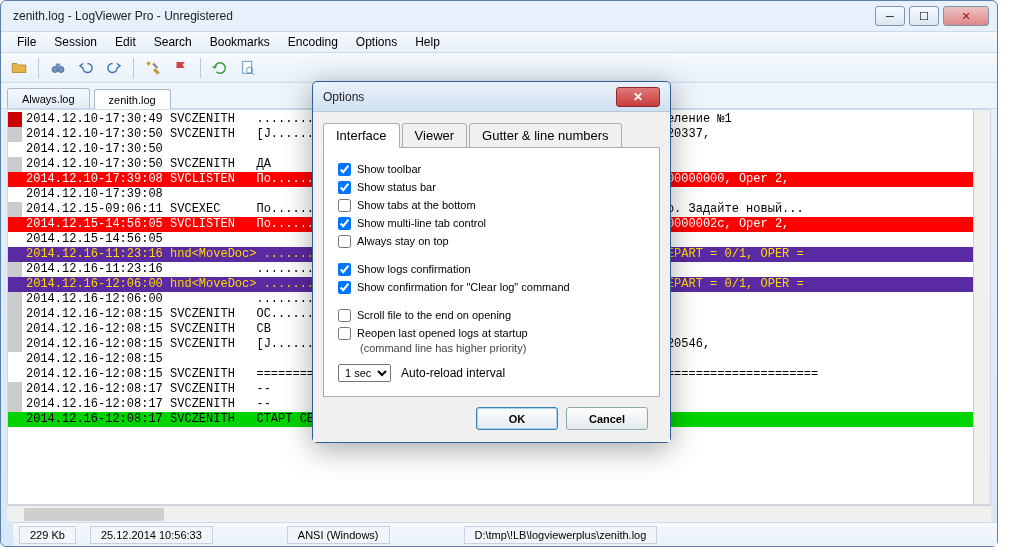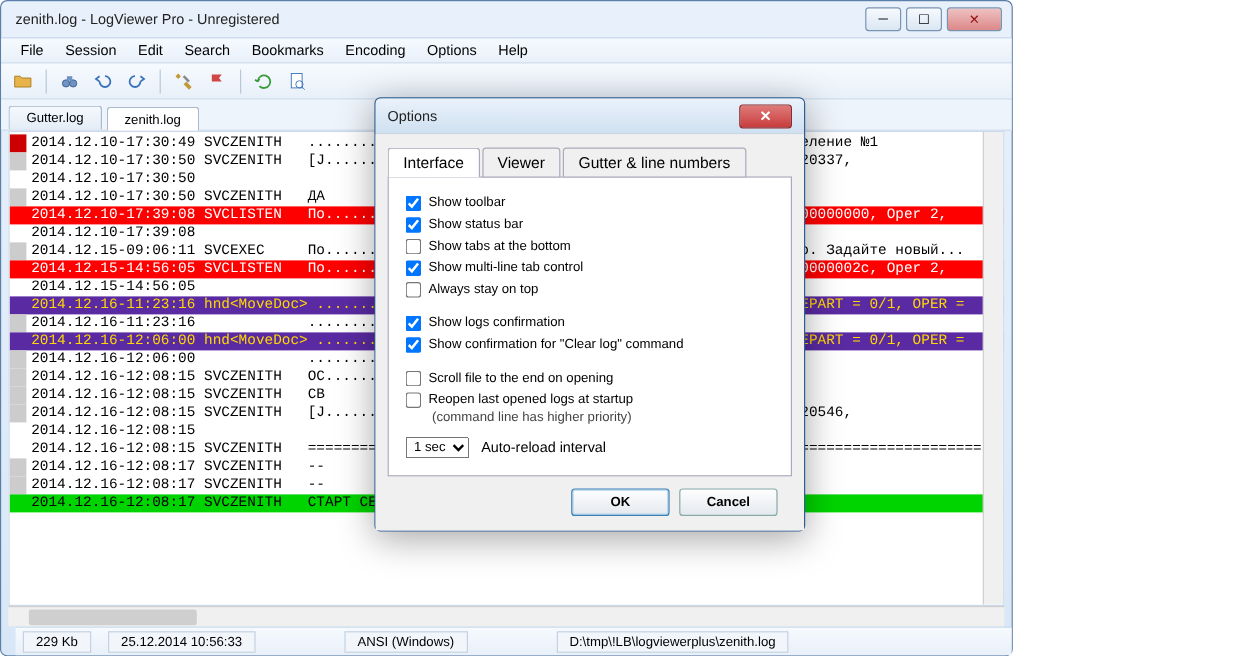--- a/index.html
+++ b/index.html
@@ -5,21 +5,21 @@
 * { box-sizing: border-box; margin: 0; padding: 0; }
 body {
   font-family: "Segoe UI", Tahoma, sans-serif;
   font-size: 12px;
   background: #fff;
   width: 1030px;
   height: 547px;
   overflow: hidden;
 }
 .window {
-  width: 844px; height: 547px;
+  width: 998px; height: 547px;
   border-radius: 6px;
   background: linear-gradient(#e8f1fb, #d8e7f7);
   border: 1px solid #5a7fa8;
   position: relative;
   display: flex;
   flex-direction: column;
 }
 .titlebar {
   height: 30px;
   display: flex;
@@ -252,21 +252,21 @@
     <div class="toolbtn">
       <svg viewBox="0 0 24 24">
           <rect x="5" y="3" width="12" height="16" fill="#fff" stroke="#3a72b8"></rect>
           <circle cx="14" cy="15" r="4" fill="none" stroke="#3a72b8"></circle>
           <path stroke="#3a72b8" d="M17 18l3 3"></path>
         </svg>
     </div>
   </div>
 
   <div class="tabs">
-    <div class="tab">Gutter.log</div>
+    <div class="tab">Always.log</div>
     <div class="tab active">zenith.log</div>
   </div>
 
   <div class="content">
     <div class="loglines" id="loglines"><div class="logline gutter-red">2014.12.10-17:30:49 SVCZENITH   ...................................... 020060001. Подразделение №1</div><div class="logline gutter-gray">2014.12.10-17:30:50 SVCZENITH   [J...................................., JIPK=17312, JOPK=20337,</div><div class="logline gutter-none">2014.12.10-17:30:50</div><div class="logline gutter-gray">2014.12.10-17:30:50 SVCZENITH   ДА</div><div class="logline gutter-none hl-red">2014.12.10-17:39:08 SVCLISTEN   По.................................... Code 109, Session 00000000, Oper 2,</div><div class="logline gutter-none">2014.12.10-17:39:08</div><div class="logline gutter-gray">2014.12.15-09:06:11 SVCEXEC     По....................................ствия пароля истекло. Задайте новый...</div><div class="logline gutter-none hl-red">2014.12.15-14:56:05 SVCLISTEN   По.................................... Code 109, Session 0000002c, Oper 2,</div><div class="logline gutter-none">2014.12.15-14:56:05</div><div class="logline gutter-none hl-purple">2014.12.16-11:23:16 hnd&lt;MoveDoc&gt; .......................................O_SUBDIV = 1/1, DEPART = 0/1, OPER =</div><div class="logline gutter-gray">2014.12.16-11:23:16             ......................................D=32751, # 14Б858</div><div class="logline gutter-none hl-purple">2014.12.16-12:06:00 hnd&lt;MoveDoc&gt; .......................................O_SUBDIV = 1/1, DEPART = 0/1, OPER =</div><div class="logline gutter-gray">2014.12.16-12:06:00             ......................................D=32886, # 14Б874</div><div class="logline gutter-gray">2014.12.16-12:08:15 SVCZENITH   ОС....................................-----</div><div class="logline gutter-gray">2014.12.16-12:08:15 SVCZENITH   СВ</div><div class="logline gutter-gray">2014.12.16-12:08:15 SVCZENITH   [J...................................., JIPK=17464, JOPK=20546,</div><div class="logline gutter-none">2014.12.16-12:08:15</div><div class="logline gutter-none">2014.12.16-12:08:15 SVCZENITH   ==============================================================================</div><div class="logline gutter-gray">2014.12.16-12:08:17 SVCZENITH   --</div><div class="logline gutter-gray">2014.12.16-12:08:17 SVCZENITH   --</div><div class="logline gutter-none hl-green">2014.12.16-12:08:17 SVCZENITH   СТАРТ СЕРВЕРА</div></div>
     <div class="scroll-v"></div>
   </div>
 
   <div class="scroll-h">
     <div class="scroll-h-thumb"></div>

